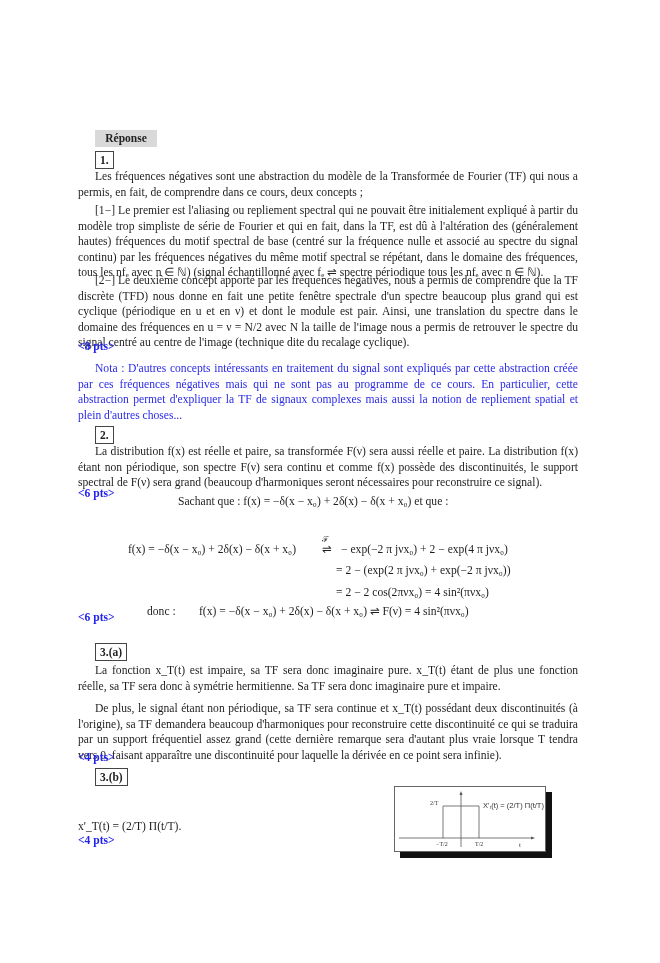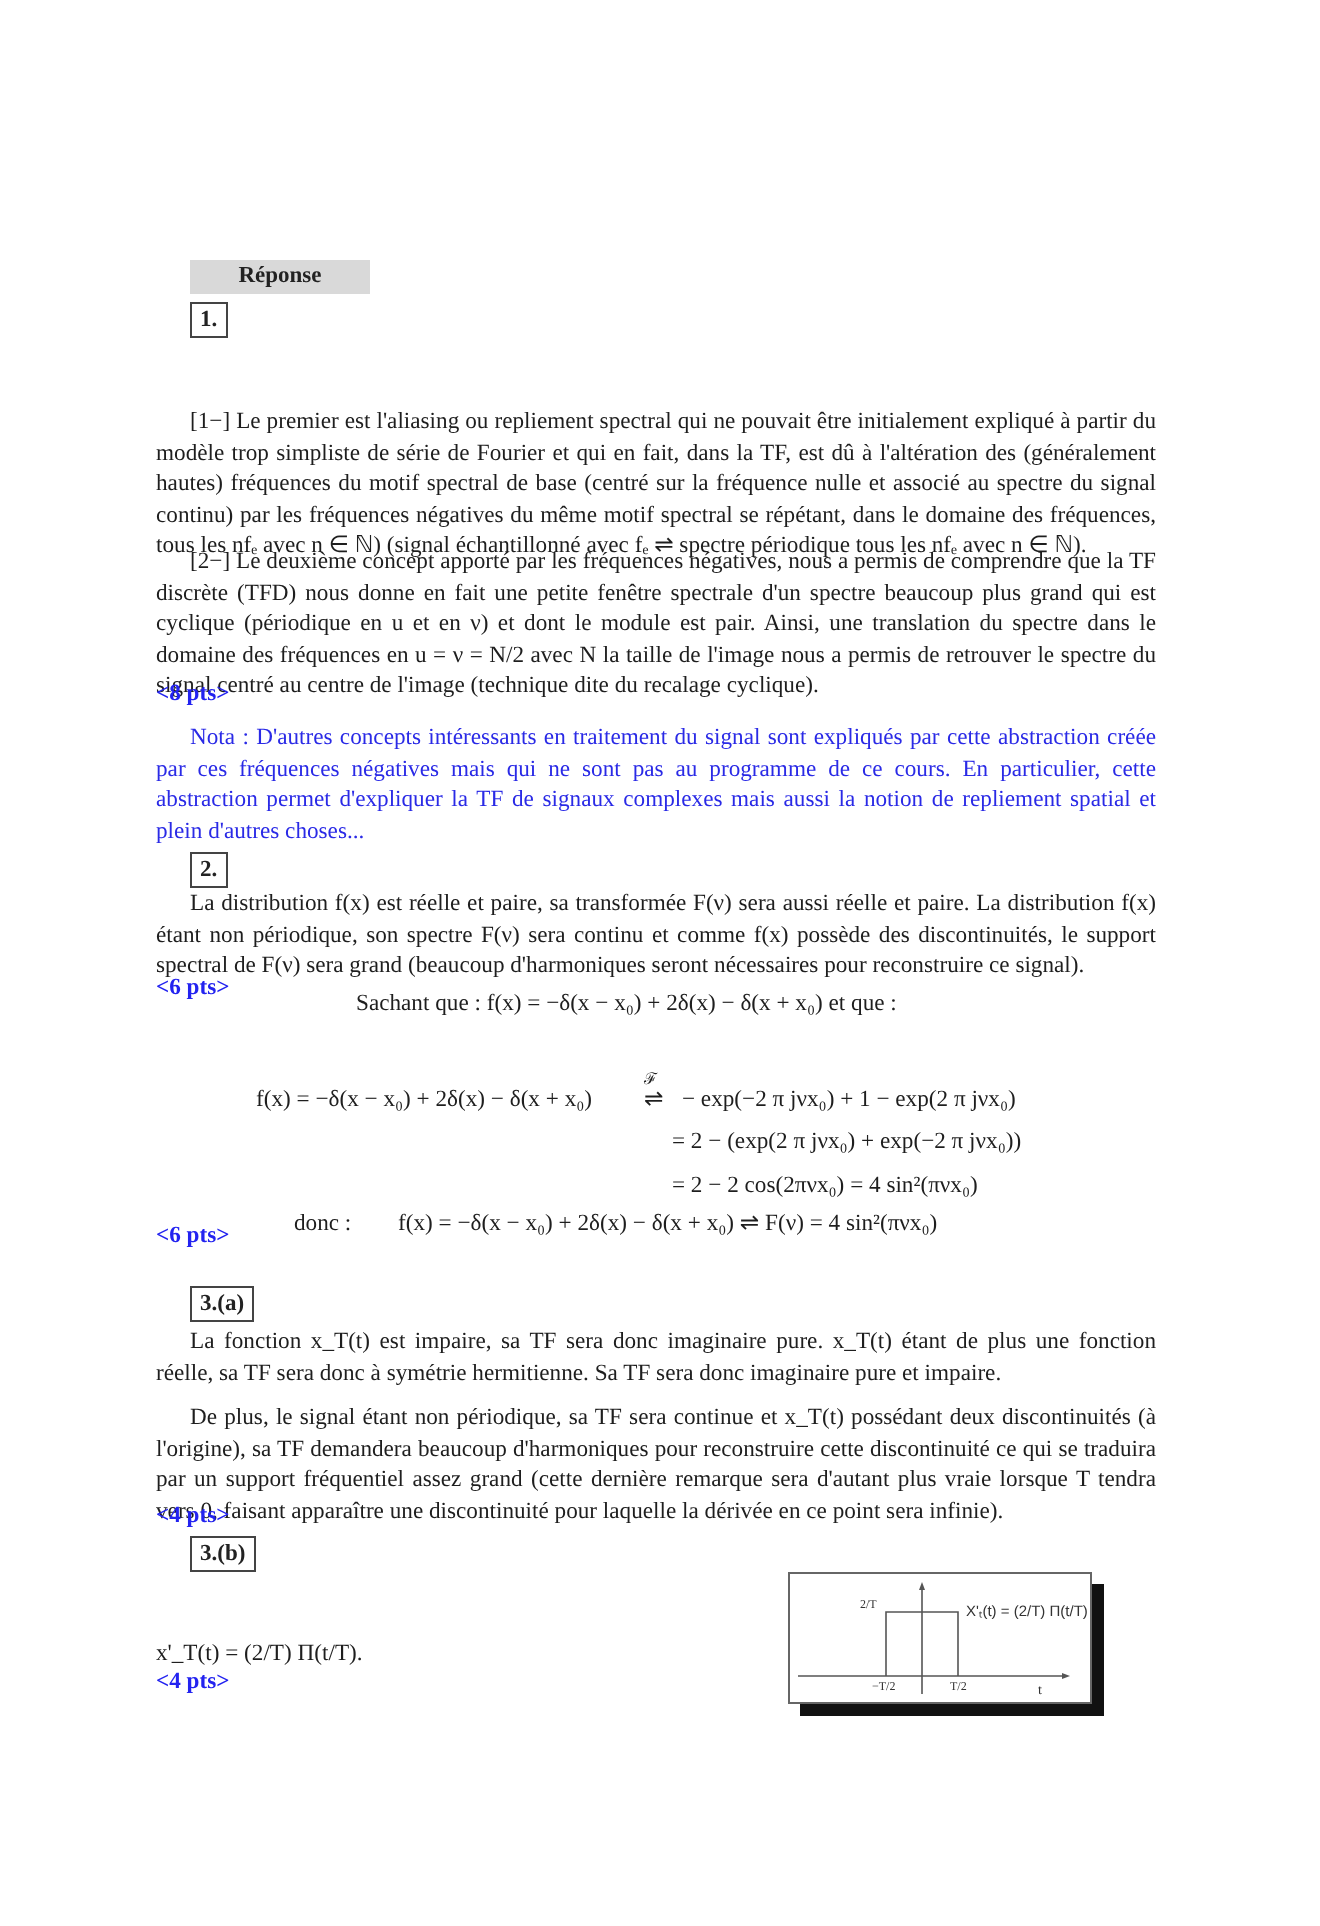--- a/index.html
+++ b/index.html
@@ -19,39 +19,40 @@
           font-size:11.5px; padding:0 4px; line-height:16px; background:#fff; }
   .math { font-family:"Liberation Serif", serif; font-size:11.6px; line-height:15px;
           white-space:nowrap; color:#1e1e1e; }
   .fig { border:1px solid #666; background:#fff; box-shadow:6px 6px 0 #111; }
 </style>
 </head>
 <body>
 
 <div class="page">
 
-  <div class="abs reponse" style="left:95px;top:130px;width:90px;height:17px;">Réponse</div>
+  <div class="abs reponse" style="left:95px;top:130px;width:62px;height:17px;">Réponse</div>
 
   <div class="abs qbox" style="left:95px;top:151px;">1.</div>
 
+  <div class="abs txt indent" style="left:78px;top:169px;width:500px;">Les fréquences négatives sont une abstraction du modèle de la Transformée de Fourier (TF) qui nous a permis, en fait, de comprendre dans ce cours, deux concepts ;</div>
   <div class="abs txt indent" style="left:78px;top:203px;width:500px;">[1−] Le premier est l'aliasing ou repliement spectral qui ne pouvait être initialement expliqué à partir du modèle trop simpliste de série de Fourier et qui en fait, dans la TF, est dû à l'altération des (généralement hautes) fréquences du motif spectral de base (centré sur la fréquence nulle et associé au spectre du signal continu) par les fréquences négatives du même motif spectral se répétant, dans le domaine des fréquences, tous les nfₑ avec n ∈ ℕ) (signal échantillonné avec fₑ ⇌ spectre périodique tous les nfₑ avec n ∈ ℕ).</div>
   <div class="abs txt indent" style="left:78px;top:273px;width:500px;">[2−] Le deuxième concept apporté par les fréquences négatives, nous a permis de comprendre que la TF discrète (TFD) nous donne en fait une petite fenêtre spectrale d'un spectre beaucoup plus grand qui est cyclique (périodique en u et en ν) et dont le module est pair. Ainsi, une translation du spectre dans le domaine des fréquences en u = ν = N/2 avec N la taille de l'image nous a permis de retrouver le spectre du signal centré au centre de l'image (technique dite du recalage cyclique).</div>
   <div class="abs pts" style="left:78px;top:340px;">&lt;8 pts&gt;</div>
   <div class="abs txt indent blue" style="left:78px;top:361px;width:500px;">Nota : D'autres concepts intéressants en traitement du signal sont expliqués par cette abstraction créée par ces fréquences négatives mais qui ne sont pas au programme de ce cours. En particulier, cette abstraction permet d'expliquer la TF de signaux complexes mais aussi la notion de repliement spatial et plein d'autres choses...</div>
 
   <div class="abs qbox" style="left:95px;top:426px;">2.</div>
   <div class="abs txt indent" style="left:78px;top:444px;width:500px;">La distribution f(x) est réelle et paire, sa transformée F(ν) sera aussi réelle et paire. La distribution f(x) étant non périodique, son spectre F(ν) sera continu et comme f(x) possède des discontinuités, le support spectral de F(ν) sera grand (beaucoup d'harmoniques seront nécessaires pour reconstruire ce signal).</div>
   <div class="abs pts" style="left:78px;top:487px;">&lt;6 pts&gt;</div>
 
   <div class="abs math" style="left:178px;top:494px;">Sachant que :    f(x) = −δ(x − x₀) + 2δ(x) − δ(x + x₀)     et que :</div>
 
   <div class="abs math" style="left:128px;top:542px;">f(x) = −δ(x − x₀) + 2δ(x) − δ(x + x₀)</div>
   <div class="abs math" style="left:322px;top:542px;">⇌</div>
   <div class="abs math" style="left:322px;top:532px;font-size:8px;">ℱ</div>
-  <div class="abs math" style="left:341px;top:542px;">− exp(−2 π jνx₀) + 1 − exp(2 π jνx₀)</div>
+  <div class="abs math" style="left:341px;top:542px;">− exp(−2 π jνx₀) + 2 − exp(4 π jνx₀)</div>
   <div class="abs math" style="left:336px;top:563px;">=   2 − (exp(2 π jνx₀) + exp(−2 π jνx₀))</div>
   <div class="abs math" style="left:336px;top:585px;">=   2 − 2 cos(2πνx₀) = 4 sin²(πνx₀)</div>
 
   <div class="abs pts" style="left:78px;top:611px;">&lt;6 pts&gt;</div>
   <div class="abs math" style="left:147px;top:604px;">donc :</div>
   <div class="abs math" style="left:199px;top:604px;">f(x) = −δ(x − x₀) + 2δ(x) − δ(x + x₀)  ⇌  F(ν) = 4 sin²(πνx₀)</div>
 
   <div class="abs qbox" style="left:95px;top:643px;">3.(a)</div>
   <div class="abs txt indent" style="left:78px;top:663px;width:500px;">La fonction x_T(t) est impaire, sa TF sera donc imaginaire pure. x_T(t) étant de plus une fonction réelle, sa TF sera donc à symétrie hermitienne. Sa TF sera donc imaginaire pure et impaire.</div>
   <div class="abs txt indent" style="left:78px;top:701px;width:500px;">De plus, le signal étant non périodique, sa TF sera continue et x_T(t) possédant deux discontinuités (à l'origine), sa TF demandera beaucoup d'harmoniques pour reconstruire cette discontinuité ce qui se traduira par un support fréquentiel assez grand (cette dernière remarque sera d'autant plus vraie lorsque T tendra vers 0, faisant apparaître une discontinuité pour laquelle la dérivée en ce point sera infinie).</div>

